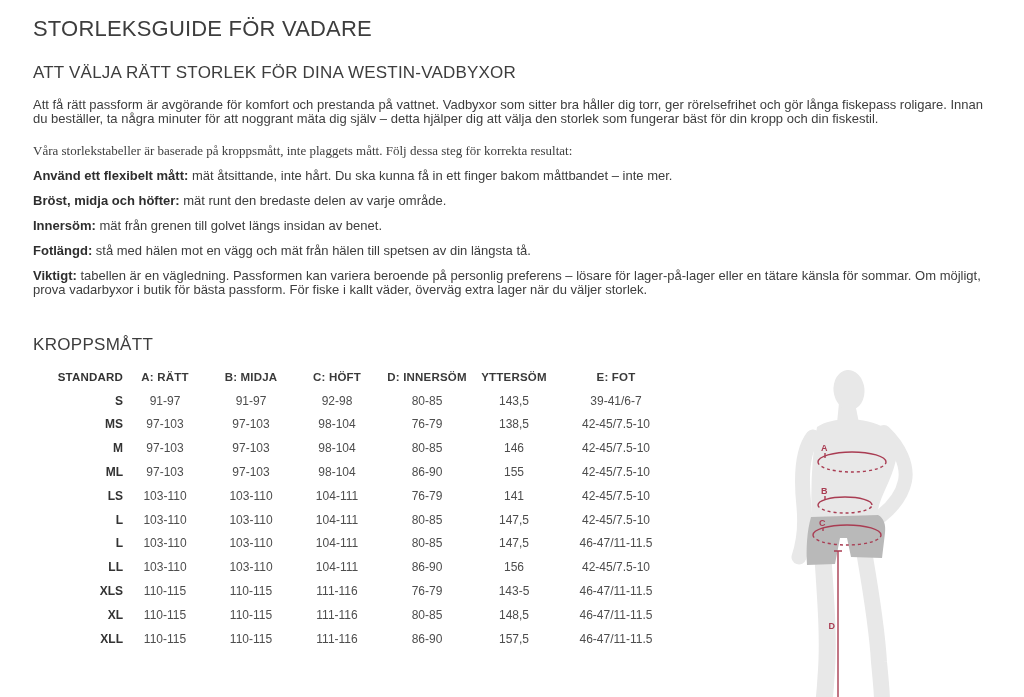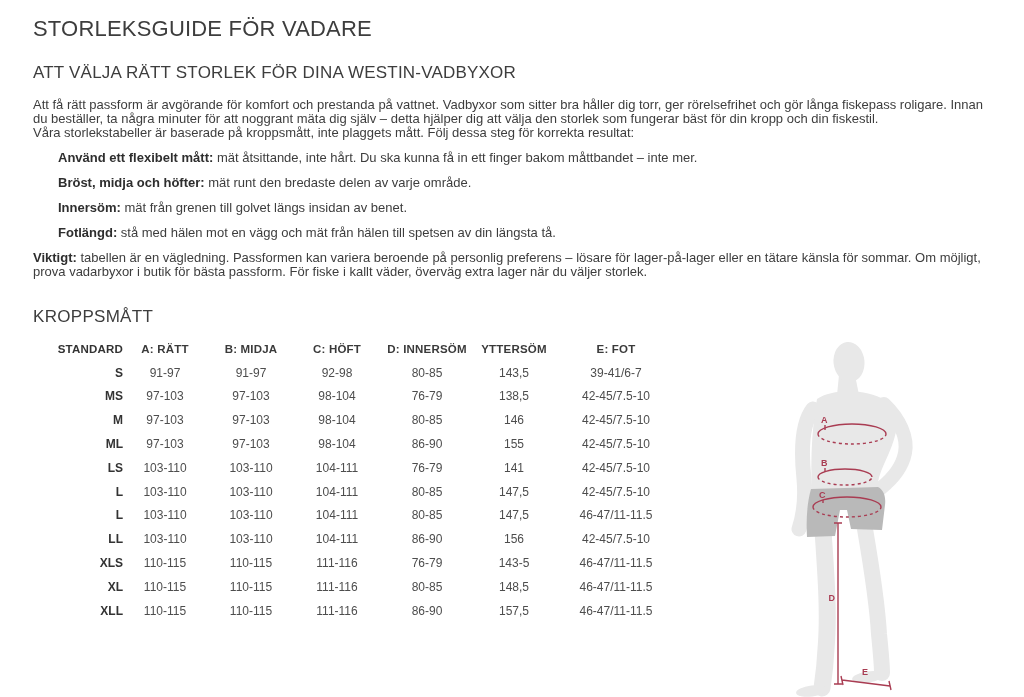--- a/index.html
+++ b/index.html
@@ -5,25 +5,25 @@
   html,body{margin:0;padding:0;background:#ffffff;}
   body{width:1024px;height:697px;overflow:hidden;
        font-family:"Liberation Sans","DejaVu Sans",sans-serif;color:#3d3d3d;}
   .page{position:relative;width:1024px;height:697px;box-sizing:border-box;
         padding:12px 28px 8px 33px;}
   h1{font-size:22px;font-weight:500;color:#3d3d3d;letter-spacing:.2px;
      margin:4px 0 0 0;}
   h2{font-size:17px;font-weight:500;color:#3d3d3d;letter-spacing:.2px;
      margin:21px 0 0 0;}
   h3{font-size:17px;font-weight:500;color:#3d3d3d;letter-spacing:.3px;
-     margin:28px 0 0 0;}
+     margin:38px 0 0 0;}
   p{font-size:13px;line-height:14px;margin:0;color:#3d3d3d;}
   .intro{margin-top:15px;}
-  .intro2{}
-  .step{margin-top:11px;margin-left:25px;}
+  .intro2{margin-top:18px;font-family:Liberation Serif, serif;}
+  .step{margin-top:11px;}
   .step b,.important b{color:#2e2e2e;}
   .important{margin-top:11px;}
   .table-zone{position:relative;margin-top:10px;}
   table{border-collapse:collapse;table-layout:fixed;width:646px;}
   col.c0{width:90px;} col.c1{width:84px;} col.c2{width:88px;}
   col.c3{width:84px;} col.c4{width:96px;} col.c5{width:78px;} col.c6{width:126px;}
   th,td{padding:0;height:23.8px;font-size:12px;font-weight:400;color:#4d4d4d;
         text-align:center;white-space:nowrap;overflow:hidden;}
   th{font-size:11.5px;font-weight:700;color:#3a3a3a;letter-spacing:.2px;}
   th:first-child,td:first-child{text-align:right;font-weight:700;color:#333333;}

